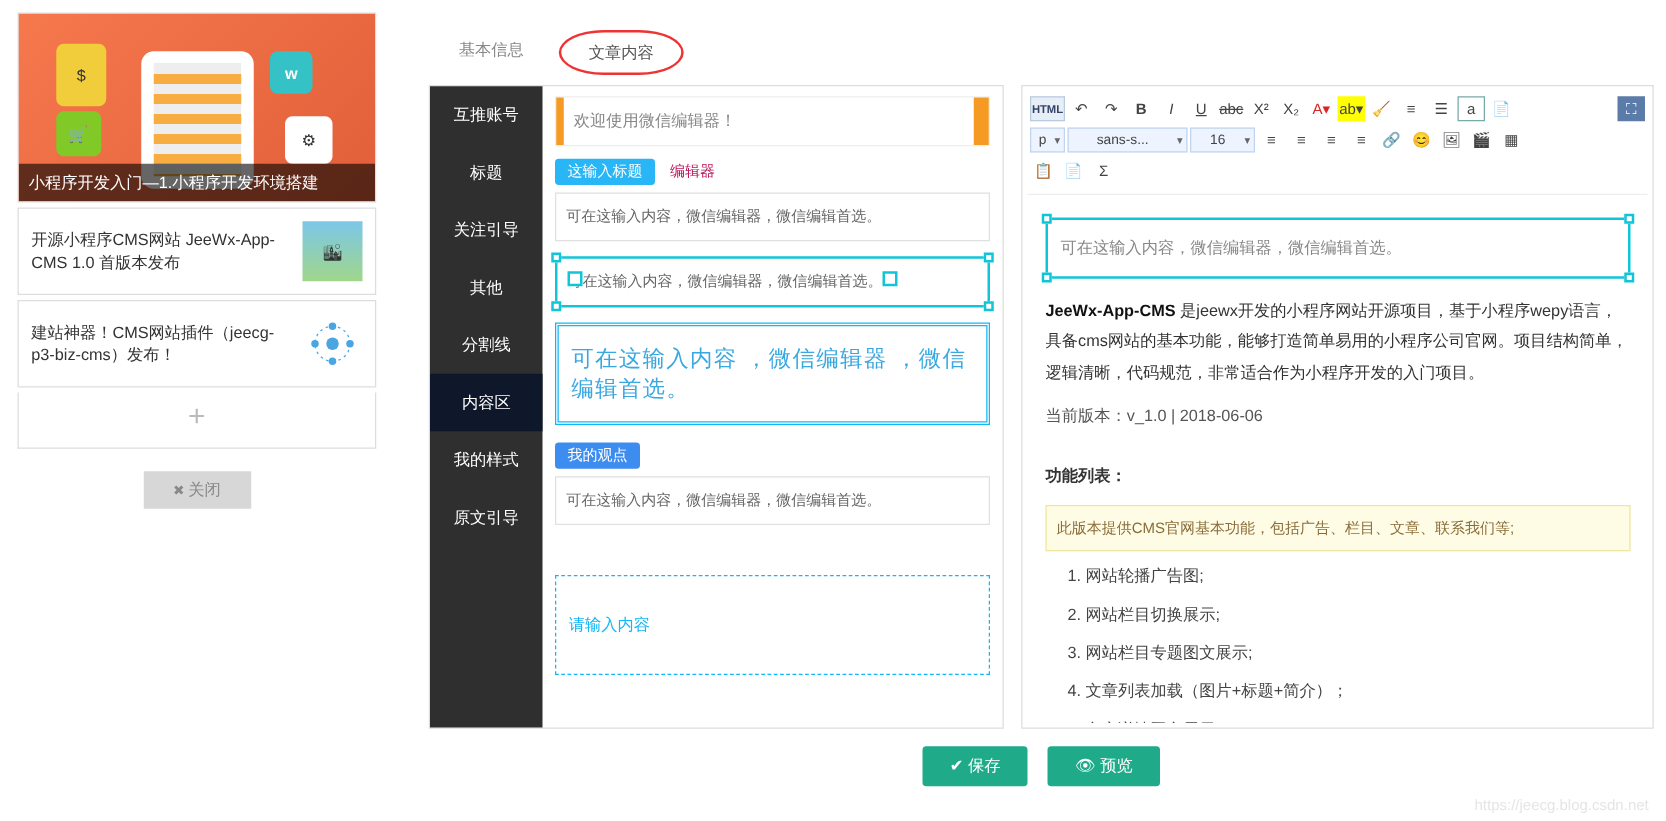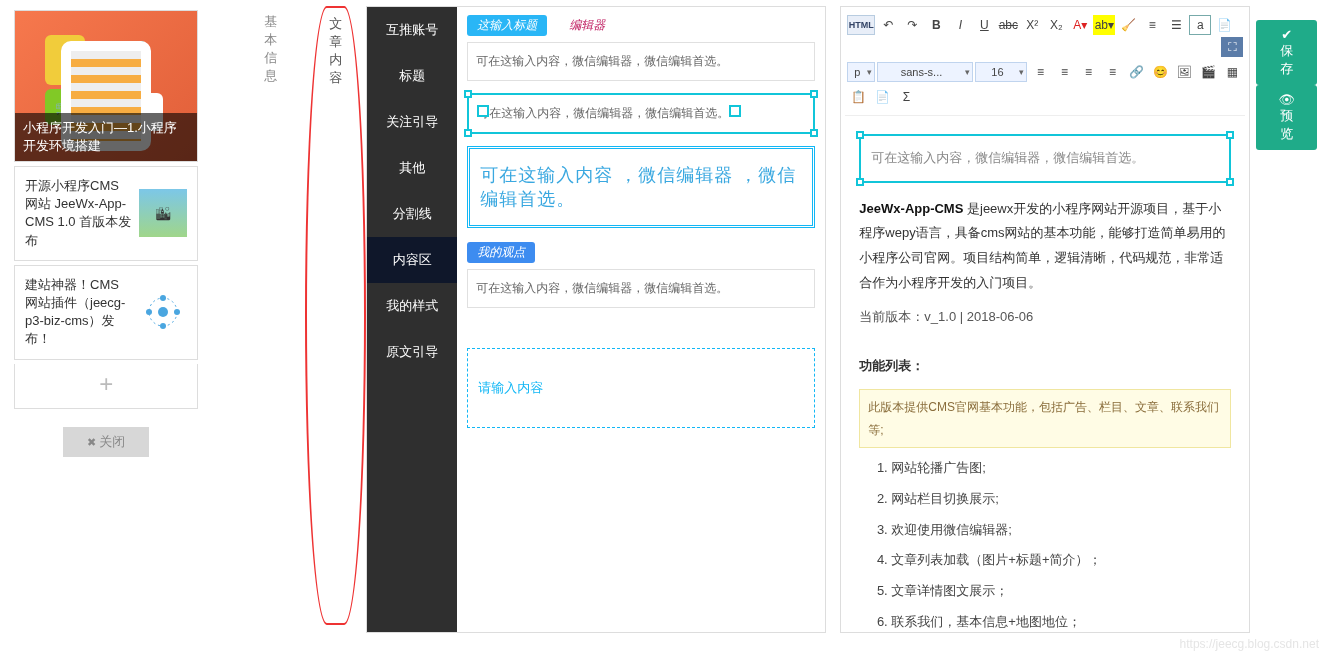--- a/index.html
+++ b/index.html
@@ -17,36 +17,36 @@
 .phone { position:absolute; left:50%; top:30px; transform:translateX(-50%); width:90px; height:110px; background:#fff; border-radius:10px; border:6px solid #fff; }
 .phone::after{content:""; position:absolute; inset:4px; background:repeating-linear-gradient(#eee,#eee 8px,#f7ad42 8px,#f7ad42 16px);}
 .row { display:flex; align-items:center; padding:10px; gap:8px; }
 .row-txt { flex:1; font-size:13px; line-height:1.4; color: #333; }
 .thumb { width:48px; height:48px; display:flex; align-items:center; justify-content:center; }
 .th1 { background: linear-gradient(#7cc7e8,#a0d68a); }
 .th2 svg { display:block; }
 .plus { text-align:center; font-size:24px; color:#bbb; padding:6px 0 10px; border:1px solid #ddd; border-top:none; cursor:pointer; }
 .close-btn { display:block; margin:18px auto 0; width:86px; padding:6px 0; background:#d7d7d7; border:none; color:#888; font-size:13px; cursor:pointer; }
 .close-btn::before { content:"✖ "; font-size:11px; }
-.right { flex:1; padding: 6px 10px 24px 28px; display:flex; flex-direction:row; }
+.right { flex:1; padding: 6px 10px 24px 28px; display:flex; flex-direction:column;margin-top:18px; }
 .tabs { display:flex; gap:6px; margin-bottom:8px; padding-left:2px; }
 .tab { padding:7px 22px; color:#888; cursor:pointer; }
 .tab.active { border:2px solid #e33; border-radius: 50%/70%; color:#555; }
 .mid-area { flex:1; display:flex; gap:14px; min-height:0; }
 .panel { border:1px solid #ddd; background:#fff; display:flex; }
 .panel1 { width:460px; }
 .sidemenu { width:90px; background:#2f2f2f; display:flex; flex-direction:column; }
 .sm-item { color:#fff; text-align:center; padding:14px 4px; font-size:13px; cursor:pointer; }
 .sm-item.active { background:#0f172a; }
 .mid-col { flex:1; padding:8px 10px; overflow:hidden; }
 .orange-bar { display:flex; align-items:center; background:#fff; border:1px solid #eee; margin-bottom:10px; }
 .orange-l { width:6px; align-self:stretch; background:#f59a23; }
 .orange-txt { flex:1; padding:10px 8px; color:#888; }
 .orange-r { width:12px; align-self:stretch; background:#f59a23; }
-.tag-row { display:flex; gap:16px; margin-bottom:6px;font-style:italic; }
+.tag-row { display:flex; gap:6px; margin-bottom:6px; }
 .tag-blue { background:#29b6f6; color:#fff; font-size:12px; padding:2px 10px; border-radius:3px; }
 .tag-grey { color:#be185d; font-size:12px; padding:2px 6px; }
 .box-grey { border:1px solid #e0e0e0; padding:10px 8px; color:#666; font-size:12px; margin-bottom:12px; }
 .box-cyan { border:2px solid #11c5d9; padding:10px 8px; color:#666; font-size:12px; margin-bottom:12px; position:relative;}
 .box-cyan::before,.box-cyan::after,.c-tl,.c-br{ content:""; position:absolute; width:8px; height:8px; border:2px solid #11c5d9; background:#fff;}
 .c-tl{top:-5px; left:-5px;} .c-tr{position:absolute; top:-5px; right:-5px; width:8px;height:8px;border:2px solid #11c5d9;background:#fff;}
 .c-bl{position:absolute; bottom:-5px; left:-5px; width:8px;height:8px;border:2px solid #11c5d9;background:#fff;}
 .c-br{bottom:-5px; right:-5px;}
 .box-dbl { border:3px double #12b7f5; padding:14px 10px; color:#3aa8e0; font-size:18px; margin-bottom:14px; letter-spacing:1px;}
 .box-dash { border:1px dashed #12b7f5; padding:30px 10px; color:#12b7f5; margin-top:40px;}
@@ -120,20 +120,25 @@
           <div class="sm-item">互推账号</div>
           <div class="sm-item">标题</div>
           <div class="sm-item">关注引导</div>
           <div class="sm-item">其他</div>
           <div class="sm-item">分割线</div>
           <div class="sm-item active">内容区</div>
           <div class="sm-item">我的样式</div>
           <div class="sm-item">原文引导</div>
         </div>
         <div class="mid-col">
+          <div class="orange-bar">
+            <div class="orange-l"></div>
+            <div class="orange-txt">欢迎使用微信编辑器！</div>
+            <div class="orange-r"></div>
+          </div>
           <div class="tag-row">
             <span class="tag-blue">这输入标题</span>
             <span class="tag-grey">编辑器</span>
           </div>
           <div class="box-grey">可在这输入内容，微信编辑器，微信编辑首选。</div>
           <div class="box-cyan">
             <span class="c-tl"></span><span class="c-tr"></span><span class="c-bl"></span><span class="c-br"></span>
             <span>可在这输入内容，微信编辑器，微信编辑首选。</span>
           </div>
           <div class="box-dbl">可在这输入内容 ，微信编辑器 ，微信编辑首选。</div>
@@ -197,21 +202,21 @@
             <span class="c-tl"></span><span class="c-tr"></span><span class="c-bl"></span><span class="c-br"></span>
             <span>可在这输入内容，微信编辑器，微信编辑首选。</span>
           </div>
           <p class="para"><b>JeeWx-App-CMS</b><span> 是jeewx开发的小程序网站开源项目，基于小程序wepy语言，具备cms网站的基本功能，能够打造简单易用的小程序公司官网。项目结构简单，逻辑清晰，代码规范，非常适合作为小程序开发的入门项目。</span></p>
           <p class="ver-line">当前版本：v_1.0 | 2018-06-06</p>
           <p class="feat-title">功能列表：</p>
           <div class="y-bar">此版本提供CMS官网基本功能，包括广告、栏目、文章、联系我们等;</div>
           <ol>
             <li>网站轮播广告图;</li>
             <li>网站栏目切换展示;</li>
-            <li>欢迎使用微信编辑器;</li>
+            <li>网站栏目专题图文展示;</li>
             <li>文章列表加载（图片+标题+简介）；</li>
             <li>文章详情图文展示；</li>
             <li>联系我们，基本信息+地图地位；</li>
           </ol>
         </div>
       </div>
     </div>
 
     <div class="footer">
       <button class="btn btn-save">✔ <span>保存</span></button>

